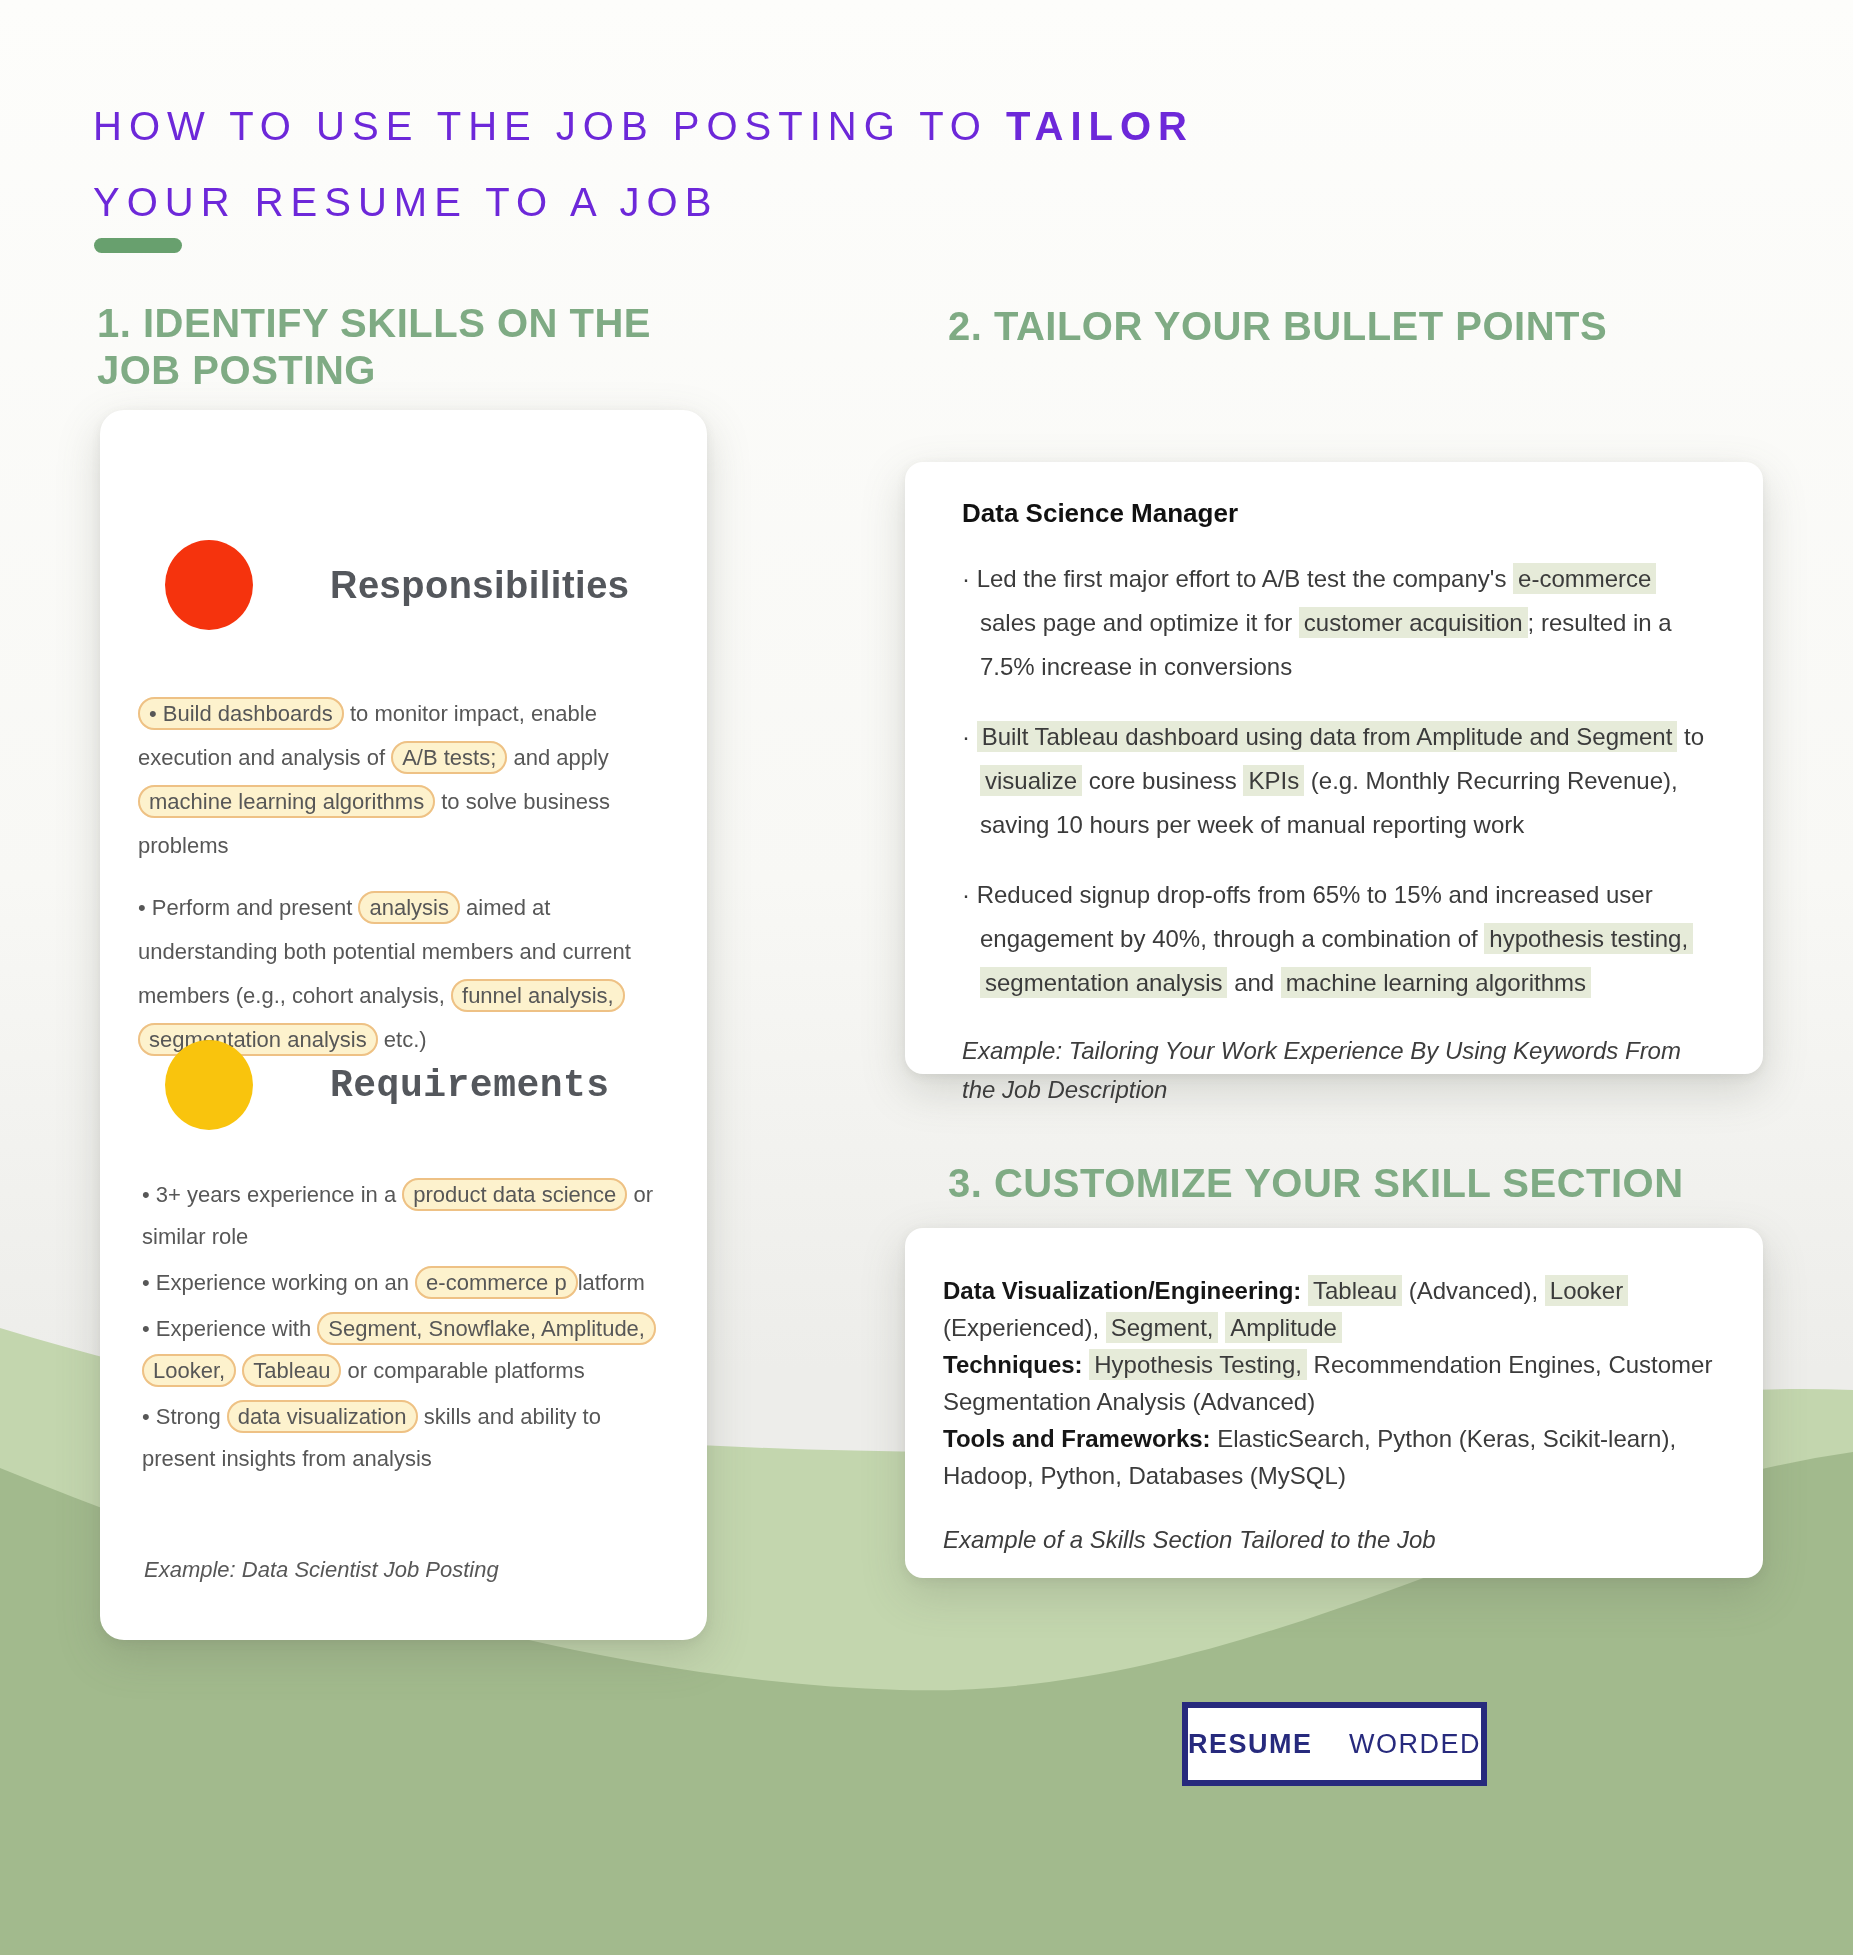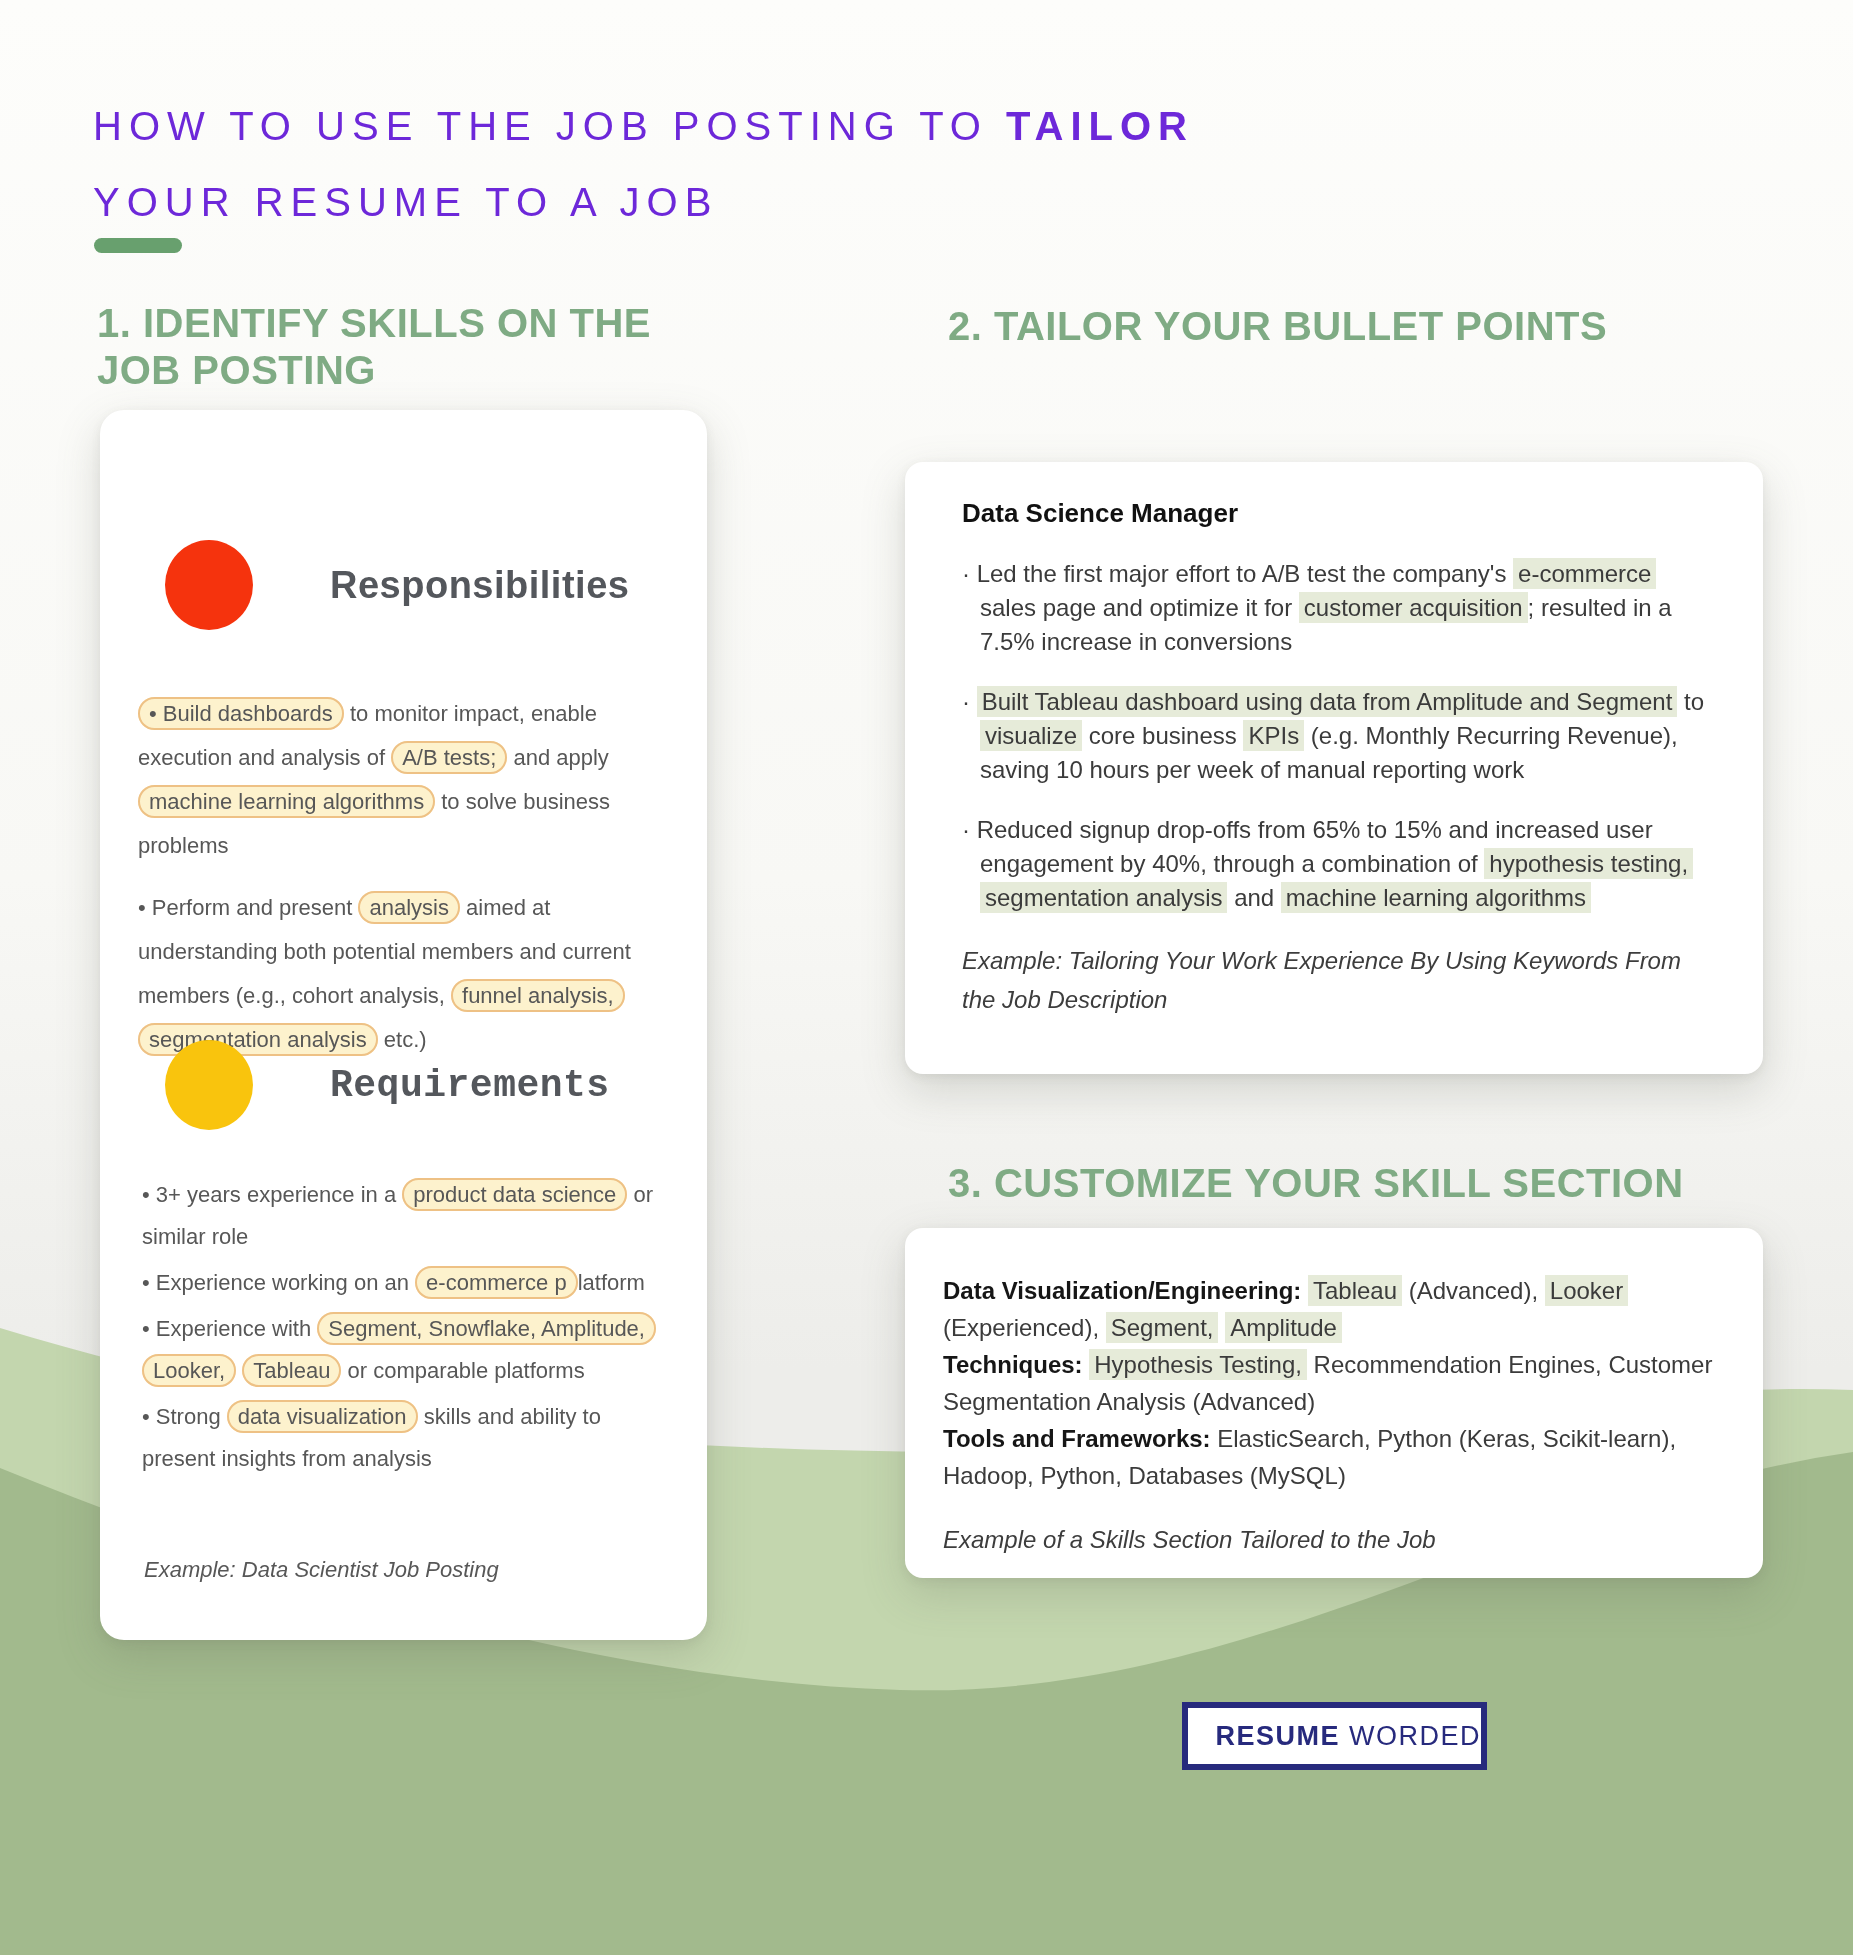--- a/index.html
+++ b/index.html
@@ -56,31 +56,31 @@
     padding:2px 9px;box-decoration-break:clone;-webkit-box-decoration-break:clone;
   }
   .hl-flat .hl{
     background:#e6ebd9;padding:2px 5px;
     box-decoration-break:clone;-webkit-box-decoration-break:clone;
   }
   .seg-b{font-weight:700;color:#161616;}
   
   .card-r1 .inner{padding:36px 48px 0 57px;}
   .job-title{font-size:26px;font-weight:700;color:#111;margin:0 0 28px 0;}
-  .card-r1 p.bullet{margin:0 0 26px 0;font-size:24px;line-height:34px;color:#3b3b3b;
+  .card-r1 p.bullet{margin:0 0 26px 0;font-size:24px;line-height:44px;color:#3b3b3b;
     padding-left:18px;text-indent:-18px;}
   .card-r1 .example{position:static;margin:4px 0 0 0;padding-left:0;font-size:24px;line-height:39px;color:#3d3d3d;}
   .card-r2 .inner{padding:44px 48px 0 38px;}
   .card-r2 p.skill-line{margin:0;font-size:24px;line-height:37px;color:#3b3b3b;}
   .card-r2 .example{position:static;display:block;margin:28px 0 0 0;font-size:24px;line-height:36px;color:#3d3d3d;}
   
   .logo{
-    position:absolute;left:1182px;top:1702px;width:305px;height:68px;z-index:2;
+    position:absolute;left:1182px;top:1702px;width:305px;height:84px;z-index:2;
     background:#ffffff;border:6px solid #272a7d;box-sizing:border-box;
-    display:flex;align-items:center;justify-content:flex-end;
+    display:flex;align-items:center;justify-content:space-between;
     font-size:27px;color:#272a7d;letter-spacing:1.5px;
   }
   .logo .lb{font-weight:800;margin-right:9px;}
 </style>
 </head>
 <body>
 
 <svg class="bg-waves" viewBox="0 0 1853 1955" preserveAspectRatio="none">
   <path fill="#c3d6ae" d="M0,1328 C300,1420 600,1450 950,1452 C1300,1454 1580,1380 1853,1390 L1853,1955 L0,1955 Z"></path>
   <path fill="#a2ba8d" d="M0,1468 C300,1590 600,1680 900,1690 C1250,1700 1520,1500 1853,1452 L1853,1955 L0,1955 Z"></path>

